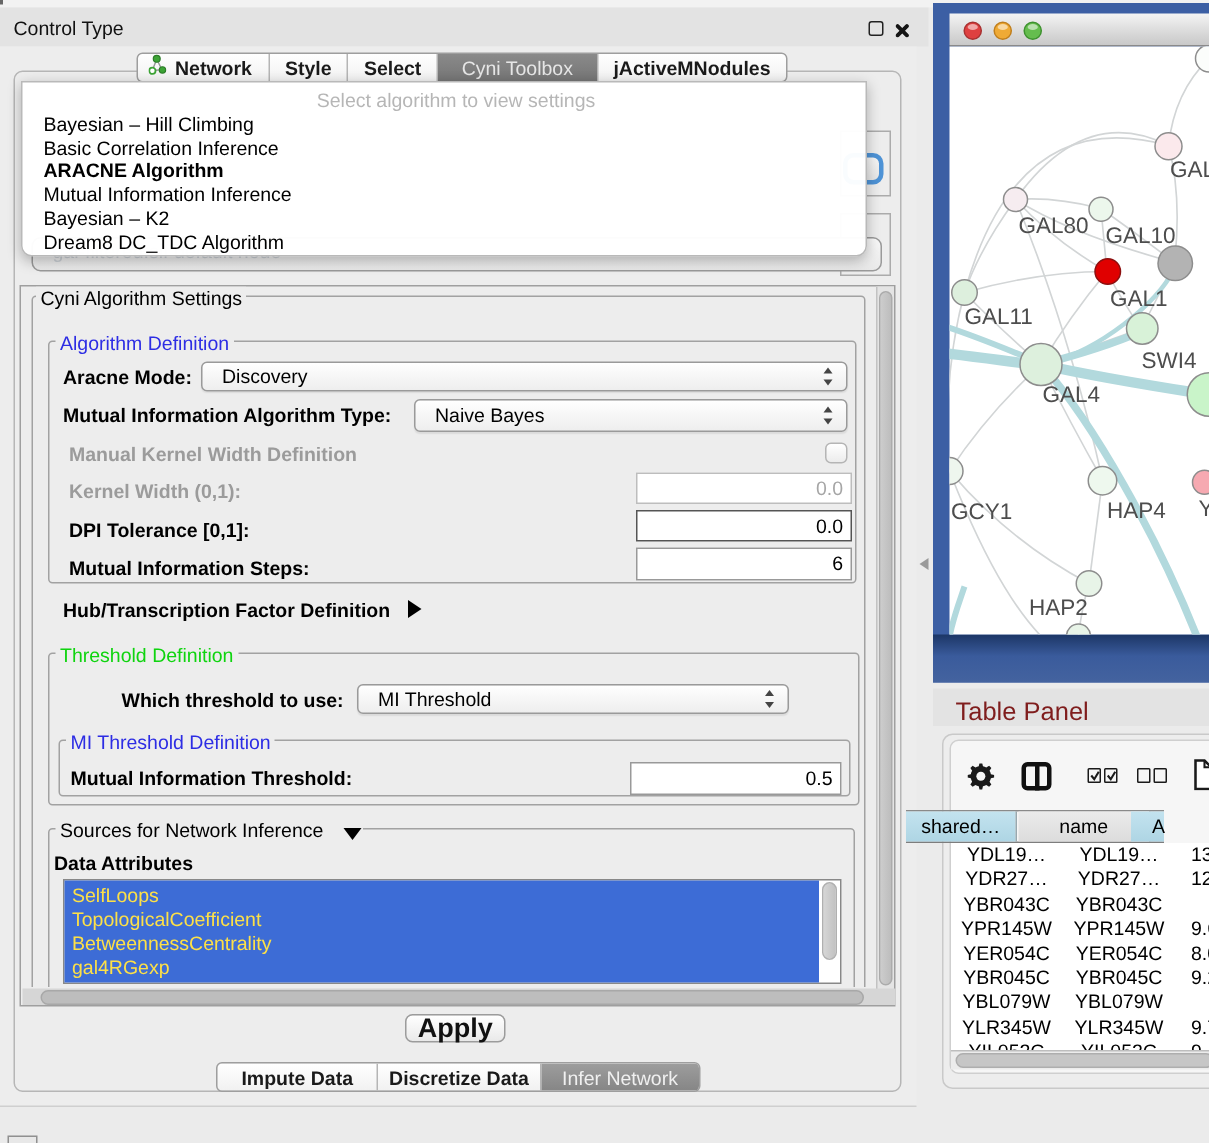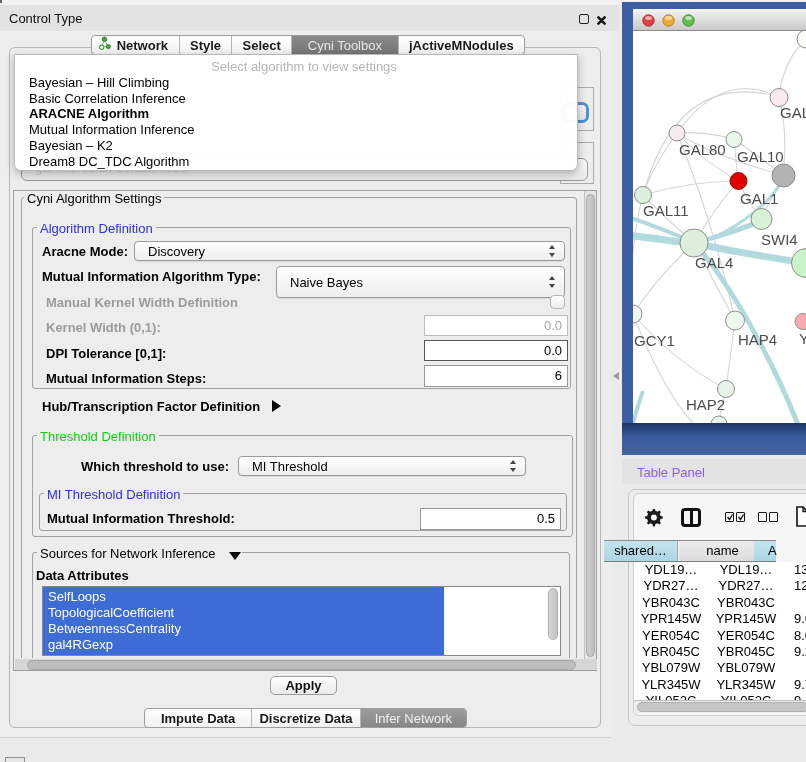--- a/index.html
+++ b/index.html
@@ -54,21 +54,21 @@
   <div class="grp" style="left:32px;top:227px;width:539px;height:162px;"></div>
   <div class="gtitle" style="left:37px;top:221px;color:#2d2de4;">Algorithm Definition</div>
 
   <div class="lbl" style="left:42px;top:244px;">Aracne Mode:</div>
   <div class="combo" style="left:134px;top:241px;width:431px;height:20px;">
         <span class="ct">Discovery</span>
         <span class="step"></span>
       </div>
 
   <div class="lbl" style="left:42px;top:269px;">Mutual Information Algorithm Type:</div>
-  <div class="combo" style="left:276px;top:266px;width:289px;height:32px;">
+  <div class="combo" style="left:276px;top:266px;width:289px;height:22px;">
         <span class="ct">Naive Bayes</span>
         <span class="step"></span>
       </div>
 
   <div class="lbl dis" style="left:46px;top:295px;">Manual Kernel Width Definition</div>
   <div class="abs" style="left:550px;top:295px;width:15px;height:14px;border:1px solid #b5b5b5;border-radius:4px;background:linear-gradient(#ffffff,#ececec);"></div>
 
   <div class="lbl dis" style="left:46px;top:320px;">Kernel Width (0,1):</div>
   <div class="field" style="left:424px;top:315px;width:144px;height:21px;border-color:#bdbdbd;color:#a6a6a6;line-height:19px;">0.0</div>
 
@@ -94,32 +94,32 @@
   <div class="gtitle" style="left:44px;top:487px;color:#2d2de4;">MI Threshold Definition</div>
   <div class="lbl" style="left:47px;top:511px;">Mutual Information Threshold:</div>
   <div class="field" style="left:420px;top:508px;width:141px;height:22px;line-height:20px;">0.5</div>
 
   <div class="grp" style="left:32px;top:552px;width:538px;height:130px;"></div>
   <div class="gtitle" style="left:37px;top:546px;padding-right:26px;">Sources for Network Inference</div>
   <div class="abs" style="left:229px;top:552px;width:0;height:0;border-left:6.5px solid transparent;border-right:6.5px solid transparent;border-top:8px solid #000;z-index:3;"></div>
   <div class="lbl" style="left:36px;top:568px;">Data Attributes</div>
 
   <div class="abs" style="left:42px;top:586px;width:519px;height:70px;border:1px solid #888;background:#fff;"></div>
-  <div class="abs" style="left:43px;top:587px;width:401px;height:68px;background:#3d6cd6;color:#ffffff;font-size:13px;line-height:16px;padding:2px 16px 0 5px;">SelfLoops<br>TopologicalCoefficient<br>BetweennessCentrality<br>gal4RGexp</div>
+  <div class="abs" style="left:43px;top:587px;width:503px;height:68px;background:#3d6cd6;color:#fde047;font-size:13px;line-height:16px;padding:2px 16px 0 5px;">SelfLoops<br>TopologicalCoefficient<br>BetweennessCentrality<br>gal4RGexp</div>
   <div class="abs" style="left:548px;top:588px;width:10px;height:52px;background:linear-gradient(90deg,#d6d6d6,#c2c2c2);border:1px solid #b0b0b0;border-radius:5px;"></div>
 </div>
 </div>
 
 <div class="abs" style="left:584px;top:191px;width:12px;height:479px;background:#e4e4e4;border-left:1px solid #c2c2c2;"></div>
 <div class="abs" style="left:585.5px;top:194px;width:9px;height:463px;background:linear-gradient(90deg,#cdcdcd,#bdbdbd);border:1px solid #ababab;border-radius:5px;"></div>
 
 <div class="abs" style="left:15px;top:659px;width:582px;height:11px;background:#d6d6d6;"></div>
 <div class="abs" style="left:27px;top:659.5px;width:549px;height:10px;background:#bdbdbd;border:1px solid #a8a8a8;border-radius:5px;"></div>
 
-<div class="abs" style="left:270px;top:676px;width:67px;height:19px;background:linear-gradient(#ffffff,#e9e9e9);border:1px solid #9c9c9c;border-radius:5px;text-align:center;line-height:17px;font-size:13px;font-weight:bold;color:#111;">Apply</div>
+<div class="abs" style="left:270px;top:676px;width:67px;height:19px;background:linear-gradient(#ffffff,#e9e9e9);border:1px solid #9c9c9c;border-radius:5px;text-align:center;line-height:17px;font-size:18px;font-weight:bold;color:#111;">Apply</div>
 
 <div class="seg" style="left:144px;top:708px;width:323px;height:20px;">
   <div style="width:108px;">Impute Data</div>
   <div style="width:109px;">Discretize Data</div>
   <div class="sel" style="width:106px;font-weight:normal;background:linear-gradient(#9d9d9d,#868686);color:#f0f0f0;">Infer Network</div>
 </div>
 
 <div class="seg" style="left:91px;top:35px;width:434px;height:20px;">
   <div style="width:88px;padding-left:14px;">Network</div>
   <div style="width:53px;">Style</div>
@@ -216,21 +216,21 @@
     <text x="166" y="313">Y</text>
     <text x="105" y="314">HAP4</text>
     <text x="1" y="315">GCY1</text>
     <text x="53" y="379">HAP2</text>
   </g>
 </svg>
 
 <div class="abs" style="left:613px;top:372px;width:0;height:0;border-top:4px solid transparent;border-bottom:4px solid transparent;border-right:6px solid #9a9a9a;"></div>
 
 <div class="abs" style="left:622px;top:459px;width:184px;height:25px;background:#e3e3e3;"></div>
-<div class="abs" style="left:637px;top:465px;font-size:13px;color:#8b5cf6;">Table Panel</div>
+<div class="abs" style="left:637px;top:465px;font-size:17px;color:#7f1d1d;">Table Panel</div>
 <div class="abs" style="left:628px;top:489px;width:192px;height:237px;background:#ededed;border:1px solid #c9c9c9;border-radius:7px;"></div>
 <div class="abs" style="left:633px;top:493px;width:187px;height:223px;background:#f6f6f6;border:1px solid #cfcfcf;border-radius:6px;"></div>
 <div id="ttools">
   <svg class="abs" style="left:645px;top:509px;" width="18" height="18" viewBox="0 0 18 18">
     <path fill="#1a1a1a" d="M9 0 L10.8 0 L11.3 2.2 A7 7 0 0 1 13.5 3.1 L15.4 1.9 L16.9 3.4 L15.7 5.3 A7 7 0 0 1 16.6 7.5 L18.8 8 L18.8 9.8 L16.6 10.3 A7 7 0 0 1 15.7 12.5 L16.9 14.4 L15.4 15.9 L13.5 14.7 A7 7 0 0 1 11.3 15.6 L10.8 17.8 L9 17.8 L8.5 15.6 A7 7 0 0 1 6.3 14.7 L4.4 15.9 L2.9 14.4 L4.1 12.5 A7 7 0 0 1 3.2 10.3 L1 9.8 L1 8 L3.2 7.5 A7 7 0 0 1 4.1 5.3 L2.9 3.4 L4.4 1.9 L6.3 3.1 A7 7 0 0 1 8.5 2.2 Z" transform="translate(-1,-0.4)"></path>
     <circle cx="8.9" cy="8.5" r="3" fill="#f6f6f6"></circle>
   </svg>
   <div class="abs" style="left:681px;top:508px;width:20px;height:19px;border:3px solid #111;border-radius:4px;"></div>
   <div class="abs" style="left:690px;top:508px;width:2.5px;height:19px;background:#111;"></div>
   <div class="abs" style="left:725px;top:512px;width:9px;height:10px;border:1.5px solid #1a1a1a;border-radius:1px;"></div>

